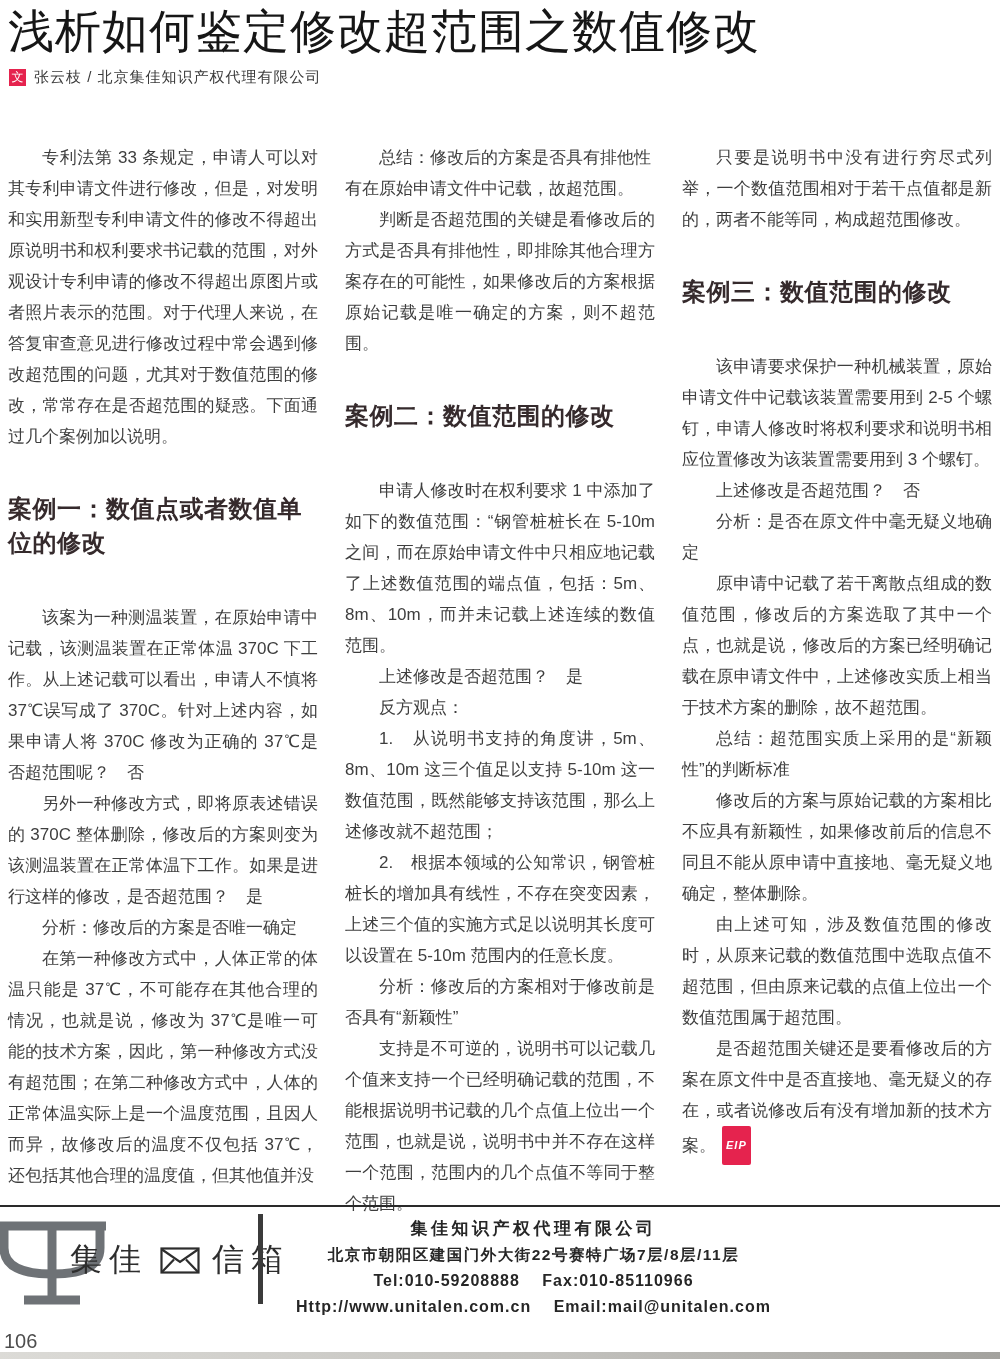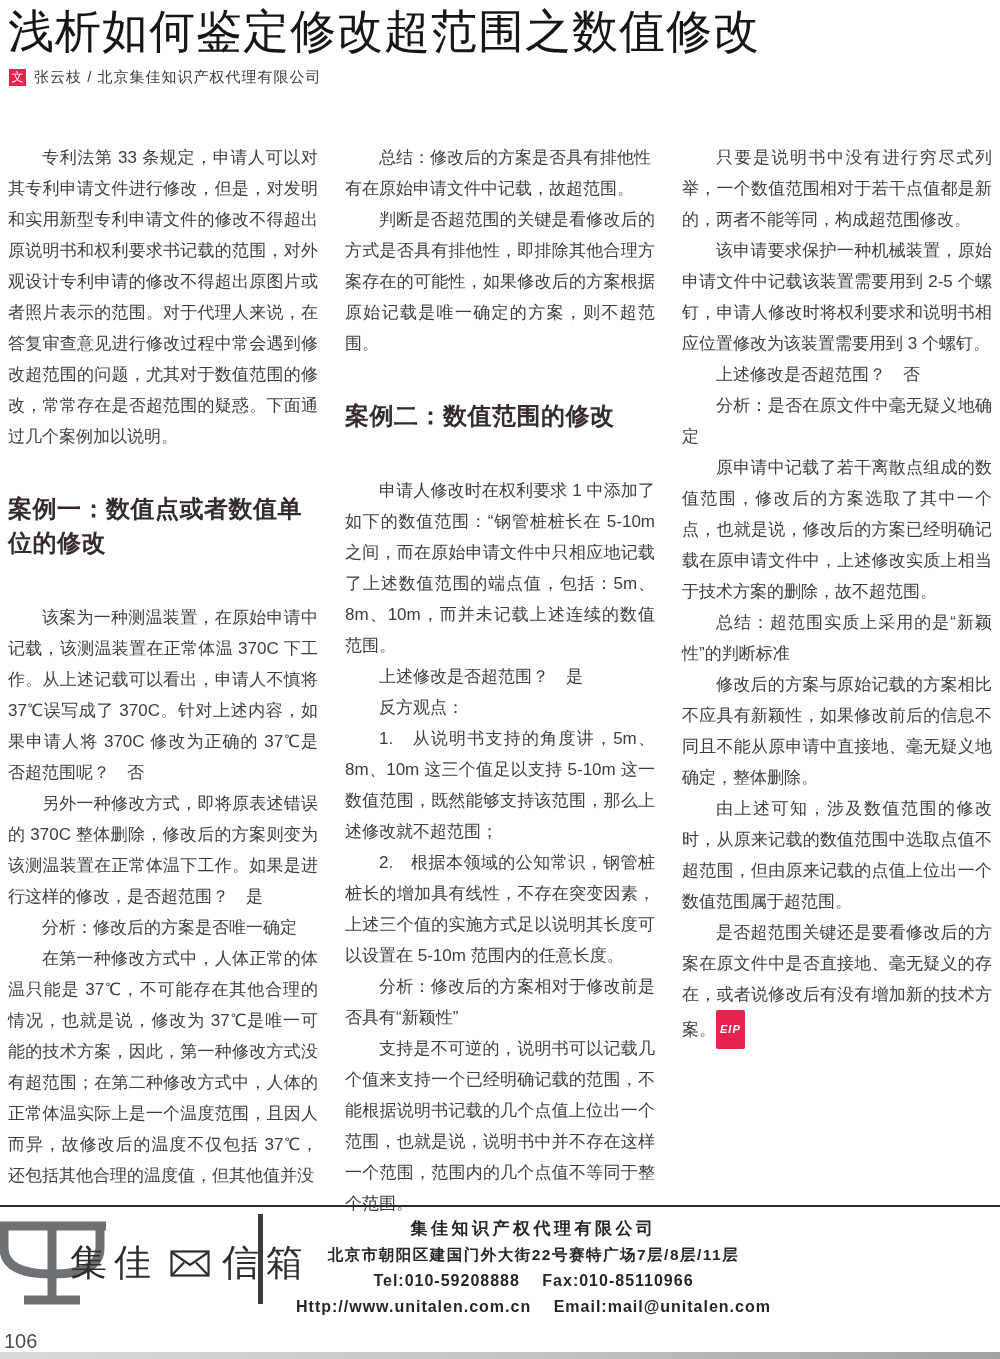--- a/index.html
+++ b/index.html
@@ -25,30 +25,30 @@
   .col { flex:1 1 0; min-width:0; font-size:17px; line-height:31px; color:#3e3e3e; text-align:justify; }
   .p { text-indent:2em; }
   .p.noindent { text-indent:0; }
   .h {
     font-size:24px; line-height:34px; font-weight:700; color:#352a2c;
     margin:40px 0 42px; text-align:left; letter-spacing:0.5px;
   }
   .badge {
     display:inline-block; background:#e5234e; color:#fff;
     font-size:11px; line-height:13px; font-weight:700; font-style:italic;
-    padding:13px 4px; border-radius:2px; vertical-align:2px; letter-spacing:1px;
+    padding:13px 4px; border-radius:2px; margin-left:6px; vertical-align:2px; letter-spacing:1px;
     text-indent:0;
   }
 
   .footer-line { position:absolute; top:1205px; left:0; width:1000px; border-top:2px solid #2a2a2a; }
   .footer { position:absolute; top:1214px; left:0; width:1000px; height:104px; }
   .logo-mark { position:absolute; left:-6px; top:4px; }
   .mailbox {
     position:absolute; left:70px; top:24px; display:flex; align-items:center; gap:10px;
-    font-size:37px; color:#2d2d2d; letter-spacing:7px; font-weight:500;
+    font-size:32px; color:#2d2d2d; letter-spacing:7px; font-weight:500;
   }
   .envelope-icon { display:inline-block; margin:0 2px; }
   .footer-divider { position:absolute; left:258px; top:0; width:5px; height:90px; background:#3b3b3b; }
   .contact { position:absolute; left:296px; top:2px; color:#262626;text-align:center; }
   .contact .l1 { font-size:17px; font-weight:700; letter-spacing:3.5px; line-height:26px; }
   .contact .l2 { font-size:15.5px; font-weight:700; letter-spacing:1.5px; line-height:26px; }
   .contact .l3, .contact .l4 { font-size:16px; font-weight:700; letter-spacing:1px; line-height:26px; }
   .page-number { position:absolute; left:4px; top:1330px; font-size:20px; color:#4d4d4d; }
   .bottom-strip {
     position:absolute; bottom:0; left:0; width:1000px; height:7px;
@@ -87,20 +87,21 @@
       <p class="p">上述修改是否超范围？　是</p>
       <p class="p">反方观点：</p>
       <p class="p">1.　从说明书支持的角度讲，5m、8m、10m 这三个值足以支持 5-10m 这一数值范围，既然能够支持该范围，那么上述修改就不超范围；</p>
       <p class="p">2.　根据本领域的公知常识，钢管桩桩长的增加具有线性，不存在突变因素，上述三个值的实施方式足以说明其长度可以设置在 5-10m 范围内的任意长度。</p>
       <p class="p">分析：修改后的方案相对于修改前是否具有“新颖性”</p>
       <p class="p">支持是不可逆的，说明书可以记载几个值来支持一个已经明确记载的范围，不能根据说明书记载的几个点值上位出一个范围，也就是说，说明书中并不存在这样一个范围，范围内的几个点值不等同于整个范围。</p>
     </div>
 
     <div class="col">
       <p class="p">只要是说明书中没有进行穷尽式列举，一个数值范围相对于若干点值都是新的，两者不能等同，构成超范围修改。</p>
+      <h2 class="h">案例三：数值范围的修改</h2>
       <p class="p">该申请要求保护一种机械装置，原始申请文件中记载该装置需要用到 2-5 个螺钉，申请人修改时将权利要求和说明书相应位置修改为该装置需要用到 3 个螺钉。</p>
       <p class="p">上述修改是否超范围？　否</p>
       <p class="p">分析：是否在原文件中毫无疑义地确定</p>
       <p class="p">原申请中记载了若干离散点组成的数值范围，修改后的方案选取了其中一个点，也就是说，修改后的方案已经明确记载在原申请文件中，上述修改实质上相当于技术方案的删除，故不超范围。</p>
       <p class="p">总结：超范围实质上采用的是“新颖性”的判断标准</p>
       <p class="p">修改后的方案与原始记载的方案相比不应具有新颖性，如果修改前后的信息不同且不能从原申请中直接地、毫无疑义地确定，整体删除。</p>
       <p class="p">由上述可知，涉及数值范围的修改时，从原来记载的数值范围中选取点值不超范围，但由原来记载的点值上位出一个数值范围属于超范围。</p>
       <p class="p"><span>是否超范围关键还是要看修改后的方案在原文件中是否直接地、毫无疑义的存在，或者说修改后有没有增加新的技术方案。</span><span class="badge">EIP</span></p>
     </div>
 

